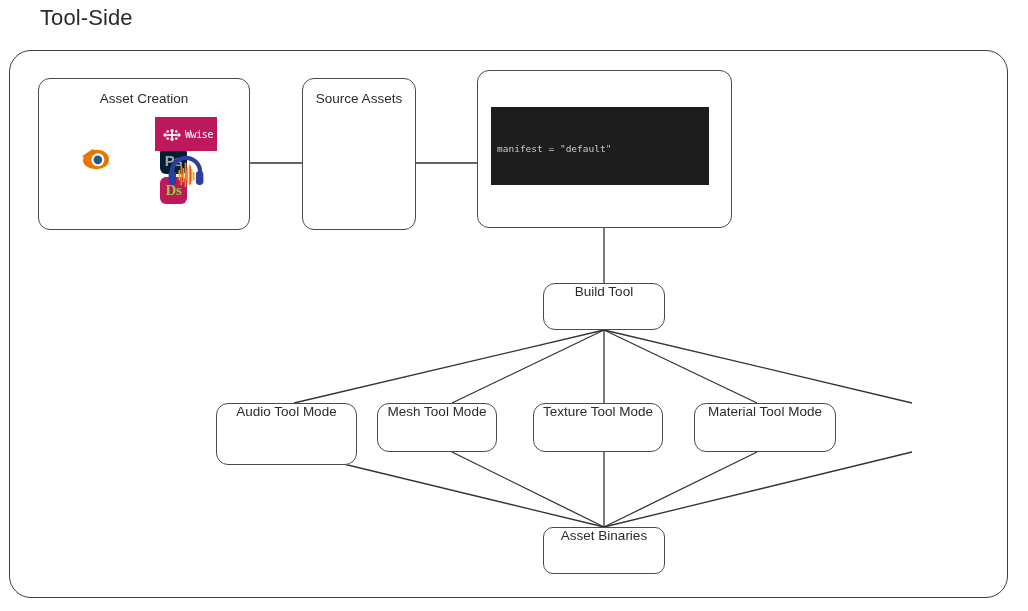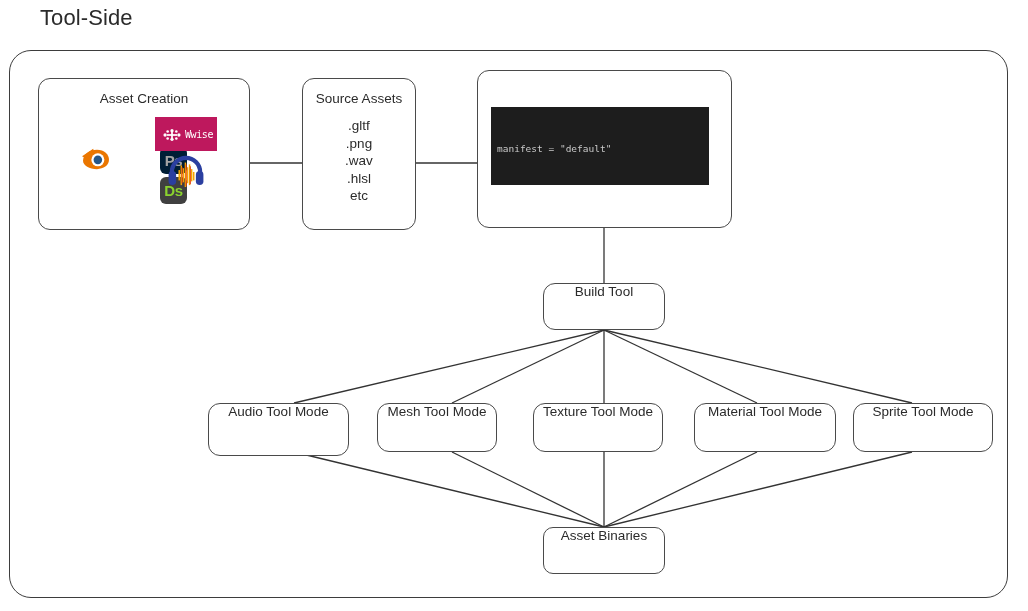--- a/index.html
+++ b/index.html
@@ -230,21 +230,21 @@
         </svg>
       </div>
 
       <div class="adobe-stack">
         <div class="adobe-icon" style="background:#2b3005; color:#8ad22e;">
           <span>Pt</span>
         </div>
         <div class="adobe-icon" style="background:#001e36; color:#a3a3a3;">
           <span>Ps</span>
         </div>
-        <div class="adobe-icon" style="background:#404040; color:#8ad22e;">
+        <div class="adobe-icon" style="background:#be185d; color:#8ad22e;font-family:Liberation Serif, serif;">
           <span>Ds</span>
         </div>
       </div>
 
       <div class="audio-stack">
         <div class="wwise-icon">
           <svg viewBox="0 0 30 16" width="26" height="14">
             <circle cx="15" cy="3" r="1.9" fill="#ffffff"></circle>
             <circle cx="15" cy="13" r="1.9" fill="#ffffff"></circle>
             <circle cx="7" cy="8" r="1.9" fill="#ffffff"></circle>
@@ -283,61 +283,51 @@
               <rect x="24.1" y="12" width="1" height="19"></rect>
             </g>
           </svg>
         </div>
       </div>
     </div>
   </div>
 
   <div class="node" id="node-source-assets" style="left:302px; top:78px; width:114px; height:152px;">
     <div class="node-label" style="top:12px;">Source Assets</div>
-    <div class="ext-list">
-      <div>.gltf</div>
-      <div>.png</div>
-      <div>.wav</div>
-      <div>.hlsl</div>
-      <div>etc</div>
-    </div>
   </div>
 
   <div class="node" id="node-descriptors" style="left:477px; top:70px; width:255px; height:158px;">
 
     <div id="descriptor-code">
       <div><span>manifest = "default"</span></div>
       
       
       
       
     </div>
   </div>
 
   <div class="node simple" id="node-build-tool" style="left:543px; top:283px; width:122px; height:47px;">
     <div class="node-label">Build Tool</div>
   </div>
 
-  <div class="node simple" style="left:208px; top:403px; width:141px; height:53px;">
+  <div class="node simple" style="left:216px; top:403px; width:141px; height:62px;">
     <div class="node-label">Audio Tool Mode</div>
   </div>
 
   <div class="node simple" style="left:377px; top:403px; width:120px; height:49px;">
     <div class="node-label">Mesh Tool Mode</div>
   </div>
 
   <div class="node simple" style="left:533px; top:403px; width:130px; height:49px;">
     <div class="node-label">Texture Tool Mode</div>
   </div>
 
   <div class="node simple" style="left:694px; top:403px; width:142px; height:49px;">
     <div class="node-label">Material Tool Mode</div>
   </div>
 
-  <div class="node simple" style="left:853px; top:403px; width:140px; height:49px;">
-    <div class="node-label">Sprite Tool Mode</div>
-  </div>
 
   <div class="node simple" style="left:543px; top:527px; width:122px; height:47px;border-radius:10px;">
     <div class="node-label">Asset Binaries</div>
   </div>
 
 </div>
 
 </body></html>

